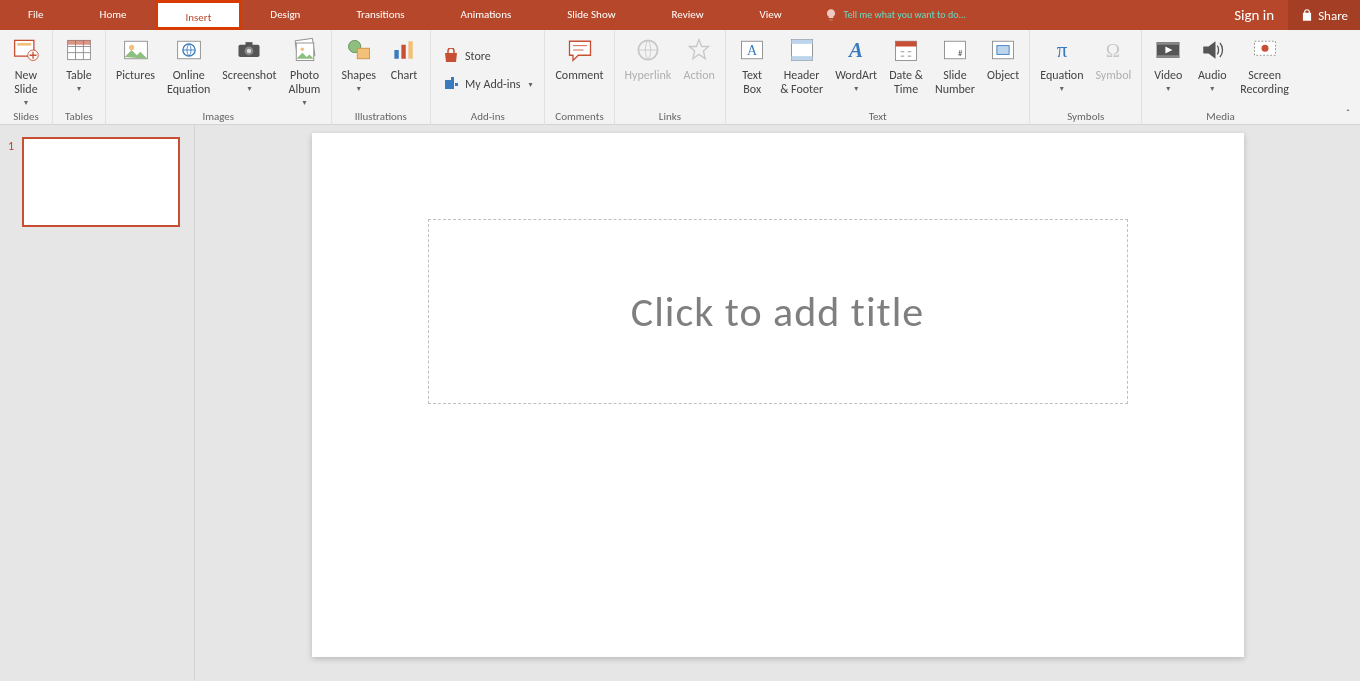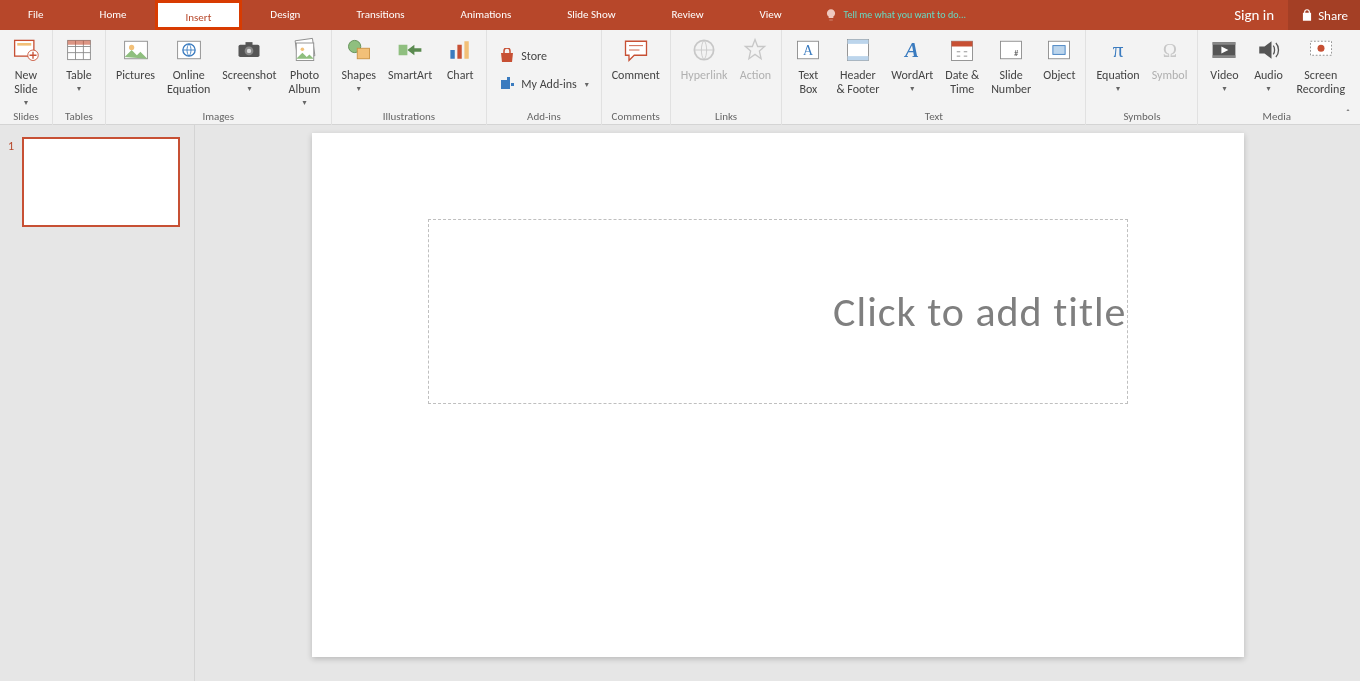--- a/index.html
+++ b/index.html
@@ -38,21 +38,21 @@
 
 
 .main { display: flex; height: 556px; }
 .thumb-pane { width: 195px; background: #e6e6e6; border-right: 1px solid #d4d4d4; padding: 12px 8px; }
 .thumb-row { display: flex; align-items: flex-start; gap: 4px; }
 .thumb-num { color: #b7472a; font-size: 12px; width: 10px; padding-top: 2px; }
 .thumb { width: 158px; height: 90px; background: #fff; border: 2px solid #c75034; }
 
 .canvas-wrap { flex: 1; display: flex; align-items: flex-start; justify-content: center; padding: 8px 0; background: #e6e6e6; }
 .slide { width: 932px; height: 524px; background: #fff; box-shadow: 0 2px 6px rgba(0,0,0,0.2); position: relative; }
-.title-ph { position: absolute; left: 116px; top: 86px; width: 700px; height: 185px; border: 1px dashed #bfbfbf; display: flex; align-items: center; justify-content: flex-end; }
+.title-ph { position: absolute; left: 116px; top: 86px; width: 700px; height: 185px; border: 1px dashed #bfbfbf; display: flex; align-items: center; justify-content: center; }
 .title-ph span { font-family: "Calibri Light", Calibri, sans-serif; font-size: 42px; color: #7f7f7f; letter-spacing: 1px; }
 </style>
 </head>
 <body>
 
 <div class="tab-strip">
   <div class="tab">File</div>
   <div class="tab">Home</div>
   <div class="tab active highlighted">Insert</div>
   <div class="tab">Design</div>
@@ -172,29 +172,20 @@
     <div class="group-items">
       <div class="btn">
         <div class="ic">
             <svg width="28" height="28" viewBox="0 0 32 32">
               <circle cx="11" cy="12" r="7" fill="#8fbf7f" stroke="#5a8a4f"></circle>
               <rect x="14" y="14" width="14" height="12" fill="#f2c078" stroke="#c9903f"></rect>
             </svg>
           </div>
         <div class="lbl">Shapes</div>
         <div class="dd">▾</div>
-      </div>
-      <div class="btn">
-        <div class="ic">
-            <svg width="28" height="28" viewBox="0 0 32 32">
-              <rect x="3" y="10" width="10" height="12" fill="#8fbf7f"></rect>
-              <path d="M13 16l8-6v4h8v4h-8v4z" fill="#5a8a4f"></path>
-            </svg>
-          </div>
-        <div class="lbl">SmartArt</div>
       </div>
       <div class="btn">
         <div class="ic">
             <svg width="28" height="28" viewBox="0 0 32 32">
               <rect x="5" y="16" width="5" height="10" fill="#3a7bbf"></rect>
               <rect x="13" y="10" width="5" height="16" fill="#c75034"></rect>
               <rect x="21" y="6" width="5" height="20" fill="#f2c078"></rect>
             </svg>
           </div>
         <div class="lbl">Chart</div>

